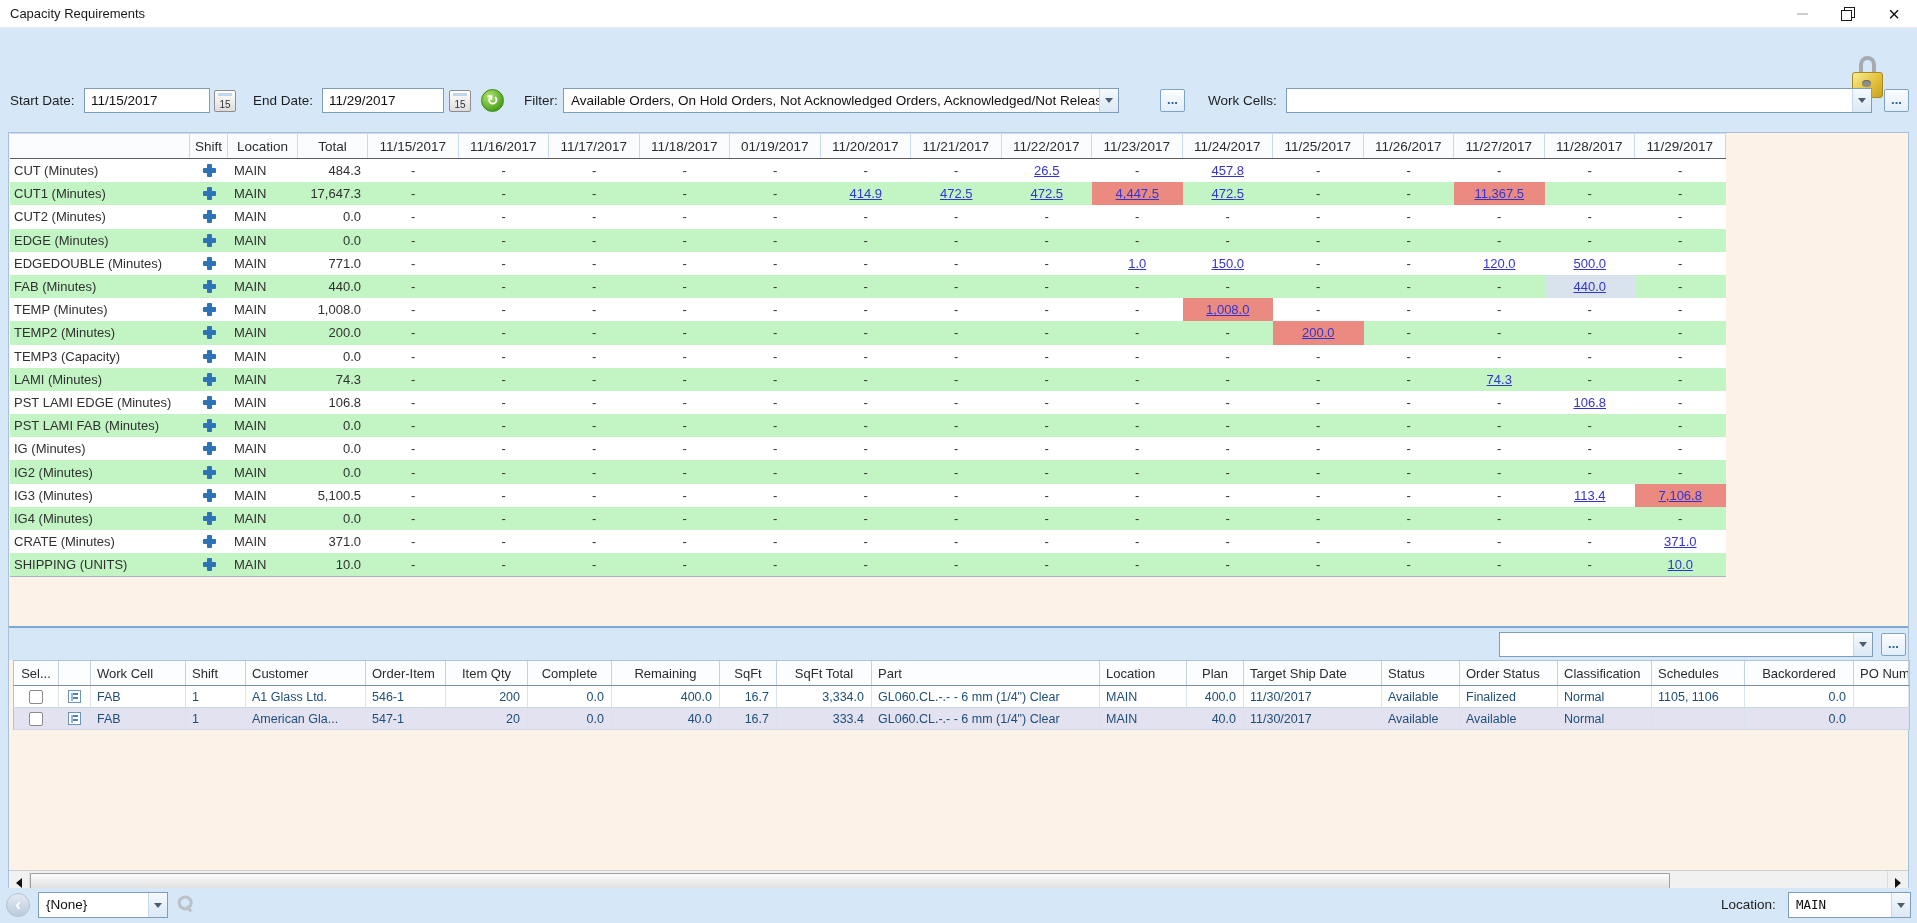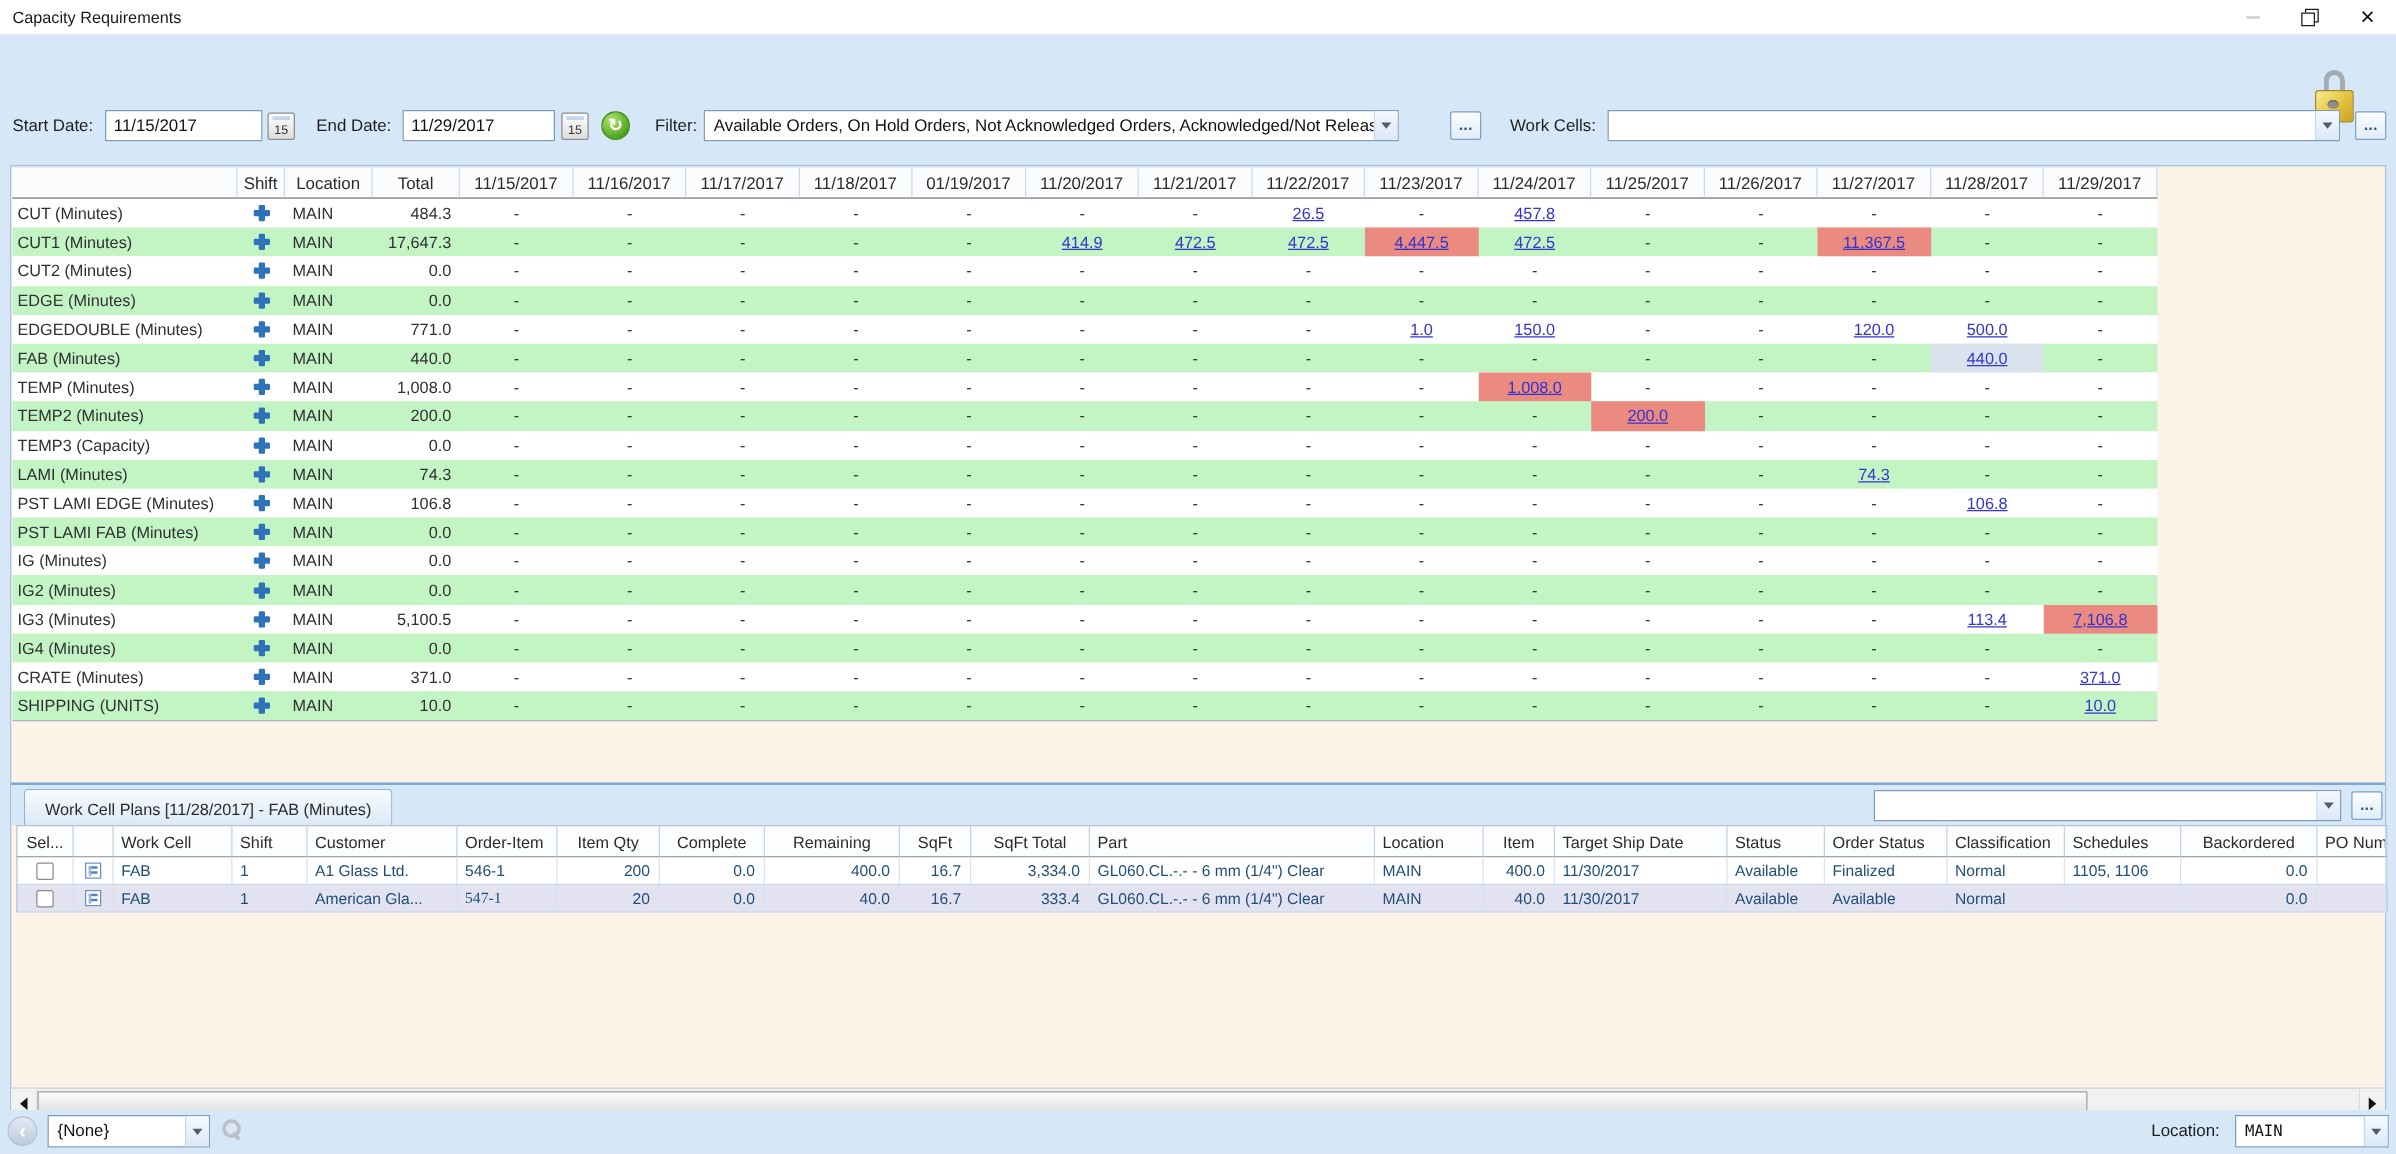--- a/index.html
+++ b/index.html
@@ -639,21 +639,20 @@
             <div class="cell c-val" style="width: 90.5px;">-</div>
             <div class="cell c-val" style="width: 90.5px;">-</div>
             <div class="cell c-val" style="width: 90.5px;">
               <span class="cap-link">10.0</span>
             </div>
           </div>
         </div>
     </div>
 
     <div class="tab-strip">
-      <div class="plans-tab">Work Cell Plans [11/28/2017] - FAB (Minutes)</div>
       <div class="combo plans-combo">
         <div class="txt"></div>
         <div class="btn">
             <div class="dd-arrow"></div>
           </div>
       </div>
       <div class="dots plans-dots">...</div>
     </div>
 
     <div class="plans-table">
@@ -664,21 +663,21 @@
           <div class="hcell" style="width: 60px; justify-content: flex-start; padding-left: 6px;">Shift</div>
           <div class="hcell" style="width: 120px; justify-content: flex-start; padding-left: 6px;">Customer</div>
           <div class="hcell" style="width: 80px; justify-content: flex-start; padding-left: 6px;">Order-Item</div>
           <div class="hcell" style="width: 82px; justify-content: center;">Item Qty</div>
           <div class="hcell" style="width: 84px; justify-content: center;">Complete</div>
           <div class="hcell" style="width: 108px; justify-content: center;">Remaining</div>
           <div class="hcell" style="width: 57px; justify-content: center;">SqFt</div>
           <div class="hcell" style="width: 95px; justify-content: center;">SqFt Total</div>
           <div class="hcell" style="width: 228px; justify-content: flex-start; padding-left: 6px;">Part</div>
           <div class="hcell" style="width: 87px; justify-content: flex-start; padding-left: 6px;">Location</div>
-          <div class="hcell" style="width: 57px; justify-content: center;">Item</div>
+          <div class="hcell" style="width: 57px; justify-content: center;">Plan</div>
           <div class="hcell" style="width: 138px; justify-content: flex-start; padding-left: 6px;">Target Ship Date</div>
           <div class="hcell" style="width: 78px; justify-content: flex-start; padding-left: 6px;">Status</div>
           <div class="hcell" style="width: 98px; justify-content: flex-start; padding-left: 6px;">Order Status</div>
           <div class="hcell" style="width: 94px; justify-content: flex-start; padding-left: 6px;">Classification</div>
           <div class="hcell" style="width: 93px; justify-content: flex-start; padding-left: 6px;">Schedules</div>
           <div class="hcell" style="width: 109px; justify-content: center;">Backordered</div>
           <div class="hcell" style="width: 55px; justify-content: flex-start; padding-left: 6px;">PO Number</div>
         </div>
       <div id="pl-rows">
           <div class="pl-row">
@@ -711,21 +710,21 @@
           <div class="pl-row alt">
             <div class="cell" style="width: 45px; justify-content: center;">
               <div class="chk"></div>
             </div>
             <div class="cell" style="width: 32px; justify-content: center;">
               <div class="det-icon"></div>
             </div>
             <div class="cell txt" style="width: 95px;">FAB</div>
             <div class="cell txt" style="width: 60px;">1</div>
             <div class="cell txt" style="width: 120px;">American Gla...</div>
-            <div class="cell txt" style="width: 80px; font-family: Liberation Serif, serif;">547-1</div>
+            <div class="cell txt" style="width: 80px;">547-1</div>
             <div class="cell num" style="width: 82px;">20</div>
             <div class="cell num" style="width: 84px;">0.0</div>
             <div class="cell num" style="width: 108px;">40.0</div>
             <div class="cell num" style="width: 57px;">16.7</div>
             <div class="cell num" style="width: 95px;">333.4</div>
             <div class="cell txt" style="width: 228px;">GL060.CL.-.- - 6 mm (1/4") Clear</div>
             <div class="cell txt" style="width: 87px;">MAIN</div>
             <div class="cell num" style="width: 57px;">40.0</div>
             <div class="cell txt" style="width: 138px;">11/30/2017</div>
             <div class="cell txt" style="width: 78px;">Available</div>

